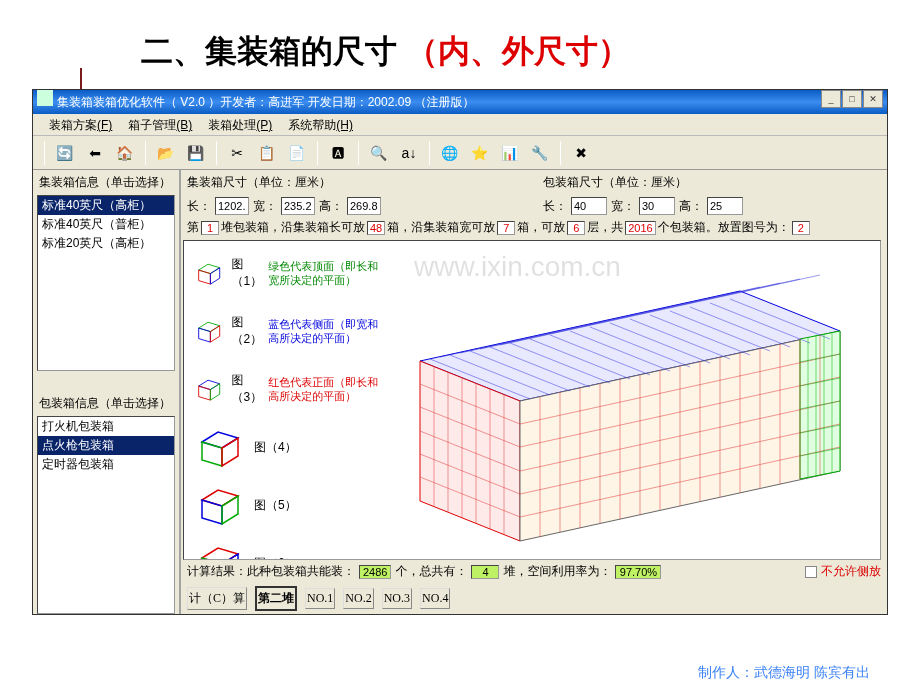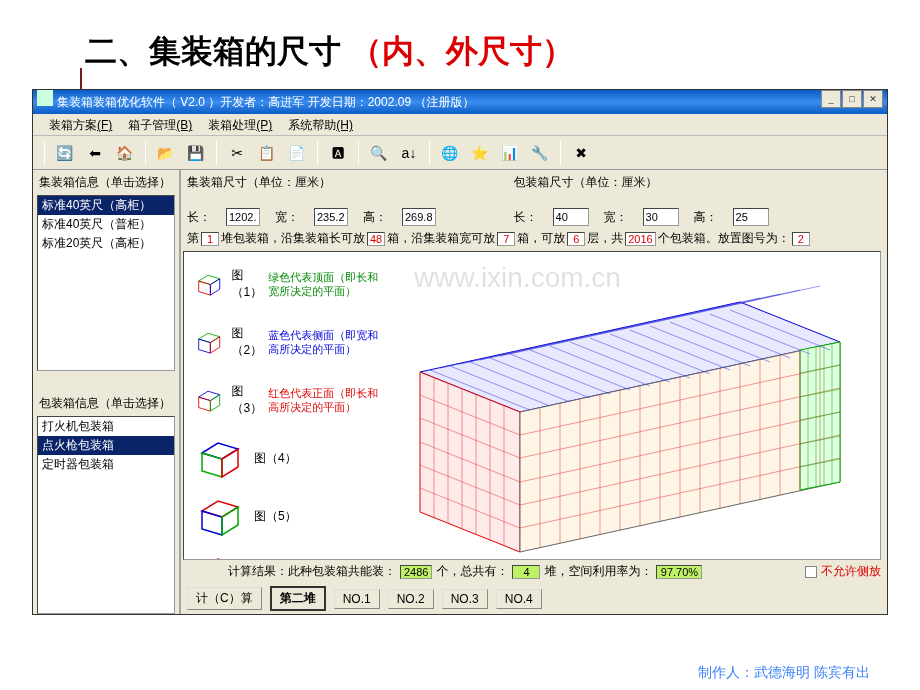--- a/index.html
+++ b/index.html
@@ -1,18 +1,18 @@
 <!DOCTYPE html>
 <html><head>
   <meta charset="utf-8">
   <style>
     * { box-sizing: border-box; margin: 0; padding: 0; }
     body { font-family: "SimSun", "Microsoft YaHei", sans-serif; font-size: 12px; background: #fff; width: 920px; height: 690px; overflow: hidden; }
     
-    .slide-title { padding: 30px 0 15px 60px; position: relative; }
+    .slide-title { padding: 30px 0 15px 116px; position: relative; }
     .slide-title .square { position: absolute; left: 40px; top: 100px; width: 30px; height: 30px; background: #F2B800; border-right: 2px solid #C49600; border-bottom: 2px solid #C49600; }
     .slide-title .vline { position: absolute; left: 80px; top: 68px; width: 2px; height: 100px; background: #7a1a1a; }
     .slide-title h1 { font-size: 32px; font-weight: bold; margin-left: 25px; }
     .slide-title h1 .red { color: #d00; }
     
     .app-window { margin: 0 32px; width: 856px; border: 1px solid #333; background: #ECE9D8; position: relative; }
     
     .titlebar { background: linear-gradient(to bottom, #0a5bc4, #3b8df0 50%, #0a5bc4); color: #fff; height: 24px; line-height: 24px; padding: 0 4px; font-size: 12px; display: flex; align-items: flex-start; }
     .titlebar .icon { width: 16px; height: 16px; background: #cfd; margin-right: 4px; display: inline-block; }
     .titlebar .title-text { flex: 1; }
@@ -32,21 +32,21 @@
     .left-panel { width: 148px; background: #ECE9D8; border-right: 2px solid #a3a3a3; display: flex; flex-direction: column; }
     .panel-header { padding: 4px 6px; font-size: 12px; }
     .listbox { background: #fff; border: 1px inset #999; margin: 0 4px; height: 190px; overflow: auto; font-size: 12px; }
     .listbox .item { padding: 1px 4px; cursor: pointer; white-space: nowrap; }
     .listbox .item.selected { background: #0a246a; color: #fff; }
     .listbox2 { height: 213px; }
     
     .right-area { flex: 1; display: flex; flex-direction: column; }
     
     .dims-row { display: flex; padding: 4px 6px 2px; background: #ECE9D8; gap: 16px; align-items: flex-start; }
-    .dims-group { display: flex; flex-wrap: wrap; align-items: center; gap: 15px; }
+    .dims-group { display: flex; flex-wrap: wrap; align-items: center; gap: 4px; }
     .group-title { width: 100%; font-size: 12px; padding-bottom: 2px; }
     .dim-label { font-size: 12px; }
     .dim-input { width: 34px; height: 18px; border: 1px inset #999; background: #fff; padding: 0 2px; font-size: 11px; }
     .dim-input-sm { width: 36px; }
     
     .status-line { padding: 2px 6px; background: #ECE9D8; font-size: 12px; display: flex; align-items: center; gap: 2px; flex-wrap: nowrap; }
     .status-line .num { display: inline-block; border: 1px inset #999; background: #fff; padding: 0 2px; min-width: 18px; text-align: center; color: #d00; font-size: 11px; }
     
     .canvas-area { flex: 1; background: #fff; border: 1px inset #999; margin: 2px 6px 0 2px; position: relative; overflow: hidden; }
     
@@ -54,27 +54,27 @@
     .cube-row { display: flex; align-items: center; gap: 6px; margin-bottom: 6px; height: 52px; }
     .cube-svg { width: 54px; height: 50px; }
     .cube-label { font-size: 12px; }
     .legend-text { font-size: 11px; line-height: 1.3; }
     .legend-green { color: #080; }
     .legend-blue { color: #00d; }
     .legend-red { color: #d00; }
     
     .container-3d { position: absolute; right: 20px; top: 30px; width: 490px; height: 290px; }
     
-    .results-line { padding: 3px 6px; background: #ECE9D8; font-size: 12px; display: flex; align-items: center; gap: 4px; margin-left: 41px; }
+    .results-line { padding: 3px 6px; background: #ECE9D8; font-size: 12px; display: flex; align-items: center; gap: 4px; }
     .results-line .num2 { display: inline-block; border: 1px inset #999; background: #bef264; padding: 0 3px; min-width: 28px; text-align: center; font-size: 11px; }
     .checkbox { width: 12px; height: 12px; border: 1px solid #888; background: #fff; display: inline-block; }
     .red-text { color: #d00; }
     
     .bottom-buttons { padding: 3px 6px; background: #ECE9D8; display: flex; gap: 8px; align-items: center; }
-    .btn { padding: 2px 8px; border: 1px outset #ddd; background: #ECE9D8; font-size: 12px; cursor: pointer; }
+    .btn { padding: 2px 1px; border: 1px outset #ddd; background: #ECE9D8; font-size: 12px; cursor: pointer; font-family: Liberation Serif, serif; }
     .btn.pressed { border: 2px solid #333; font-weight: bold; }
     
     .watermark { position: absolute; left: 230px; top: 10px; font-size: 28px; color: rgba(0,0,0,0.12); font-family: Arial; pointer-events: none; z-index: 5; }
     
     .footer-text { position: absolute; right: 50px; bottom: 8px; font-size: 14px; color: #3b82f6; z-index: 20; }
   </style>
 </head>
 <body>
 
 <div class="slide-title">

